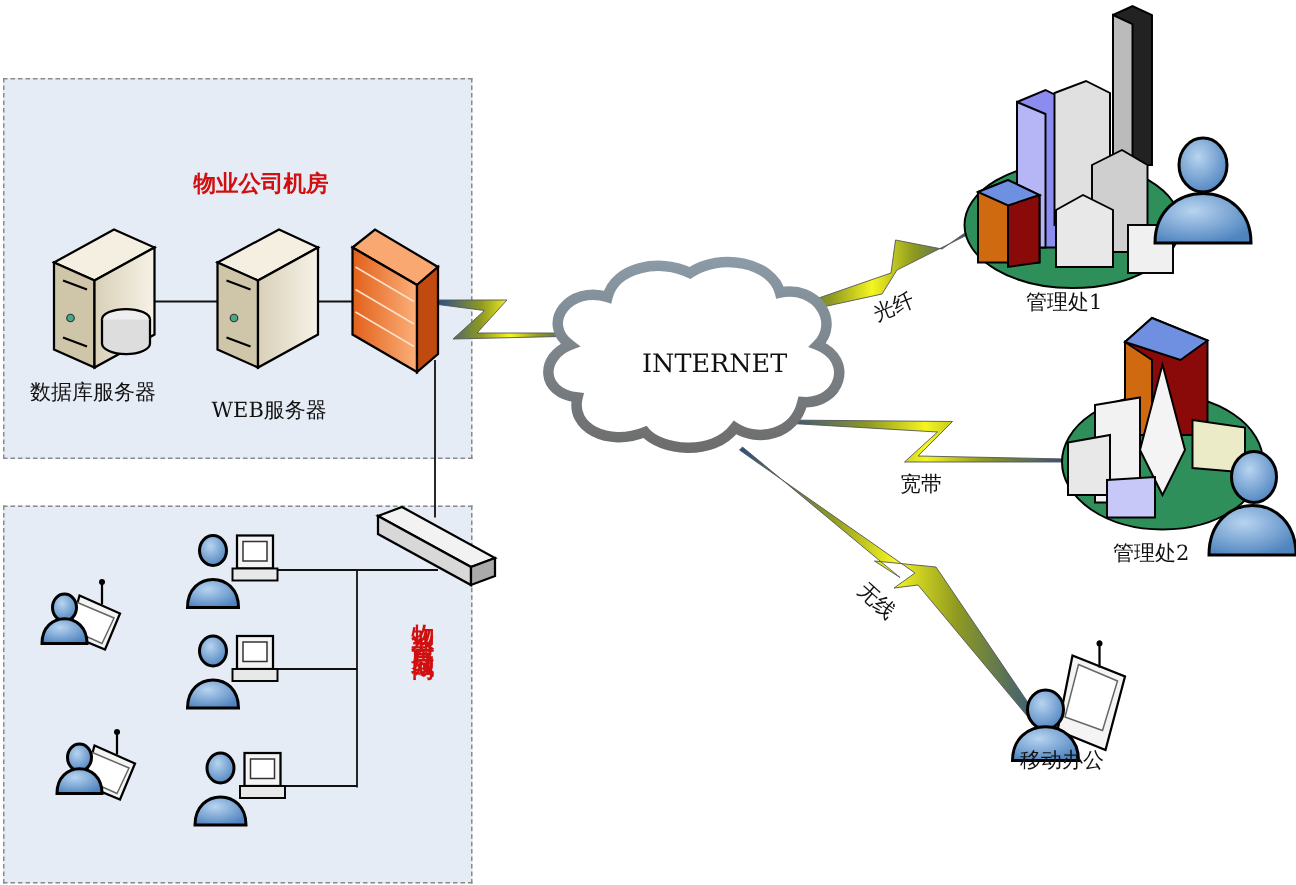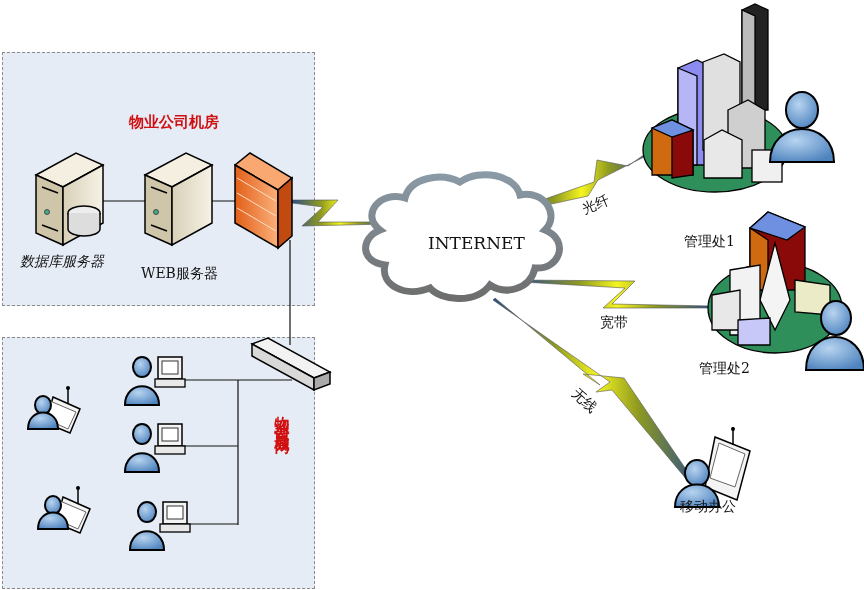--- a/index.html
+++ b/index.html
@@ -192,22 +192,22 @@
     <line x1="58" y1="2" x2="58" y2="20" stroke="#000" stroke-width="1.5"></line>
     <circle cx="58" cy="4" r="2" fill="#000"></circle>
     <ellipse cx="22" cy="48" rx="12" ry="13" fill="url(#usr)" stroke="#000" stroke-width="2"></ellipse>
     <path d="M0,82 C0,52 44,52 44,82 Z" fill="url(#usr)" stroke="#000" stroke-width="2"></path>
   </g>
 </svg>
 
 <div class="lbl red" style="left:129px;top:113px;font-size:15px;text-align:right;">物业公司机房</div>
 <div class="lbl red vert" style="left:272px;top:404px;">物业公司局域网</div>
 
-<div class="lbl" style="left:20px;top:253px;font-style:italic;">数据库服务器</div>
+<div class="lbl" style="left:20px;top:253px;">数据库服务器</div>
 <div class="lbl" style="left:141px;top:265px;">WEB服务器</div>
 <div class="lbl" style="left:428px;top:233px;font-size:17px;">INTERNET</div>
-<div class="lbl" style="left:684px;top:193px;margin-top:40px;">管理处1</div>
-<div class="lbl" style="left:699px;top:360px;text-align:center;">管理处2</div>
+<div class="lbl" style="left:684px;top:193px;">管理处1</div>
+<div class="lbl" style="left:742px;top:360px;text-align:center;">管理处2</div>
 <div class="lbl" style="left:680px;top:498px;">移动办公</div>
 
 <div class="lbl" style="left:582px;top:196px;transform:rotate(-22deg);">光纤</div>
 <div class="lbl" style="left:600px;top:314px;">宽带</div>
 <div class="lbl" style="left:570px;top:392px;transform:rotate(42deg);">无线</div>
 
 </body></html>

